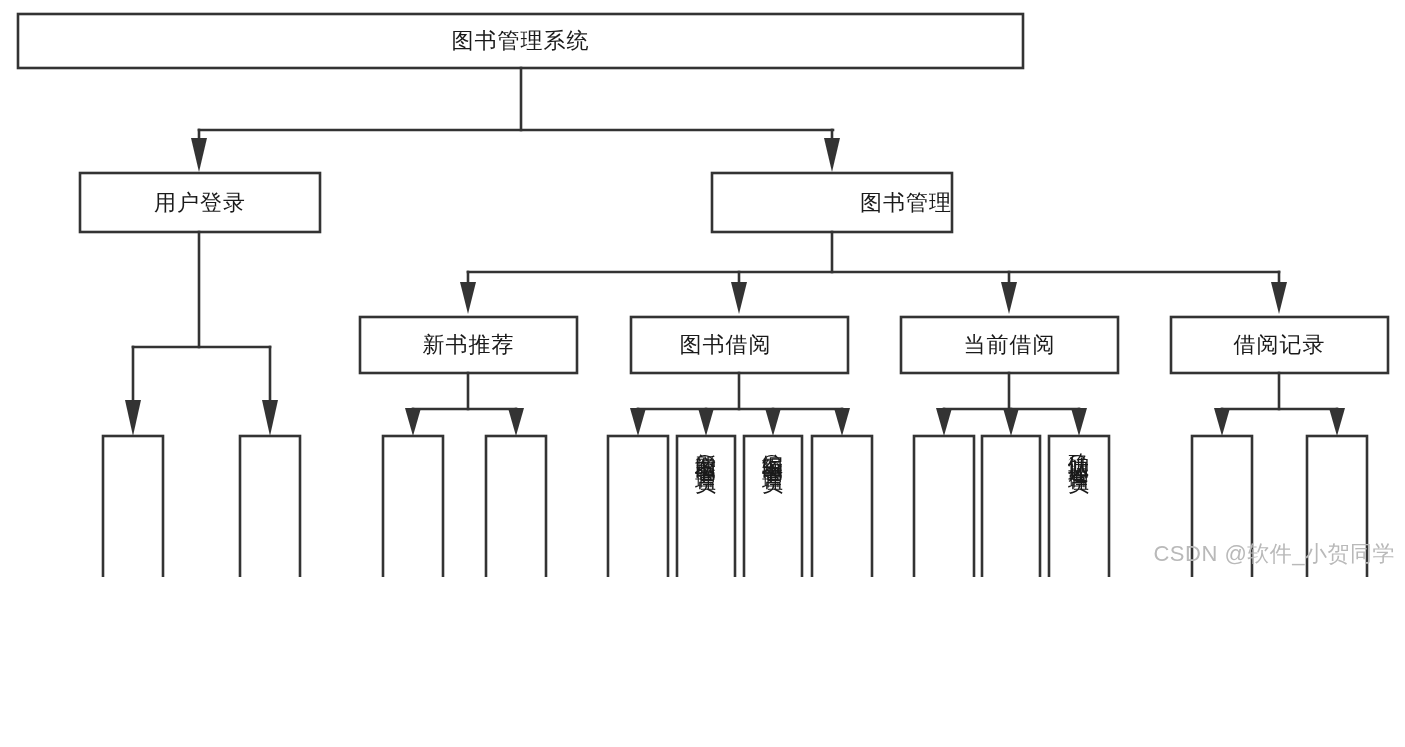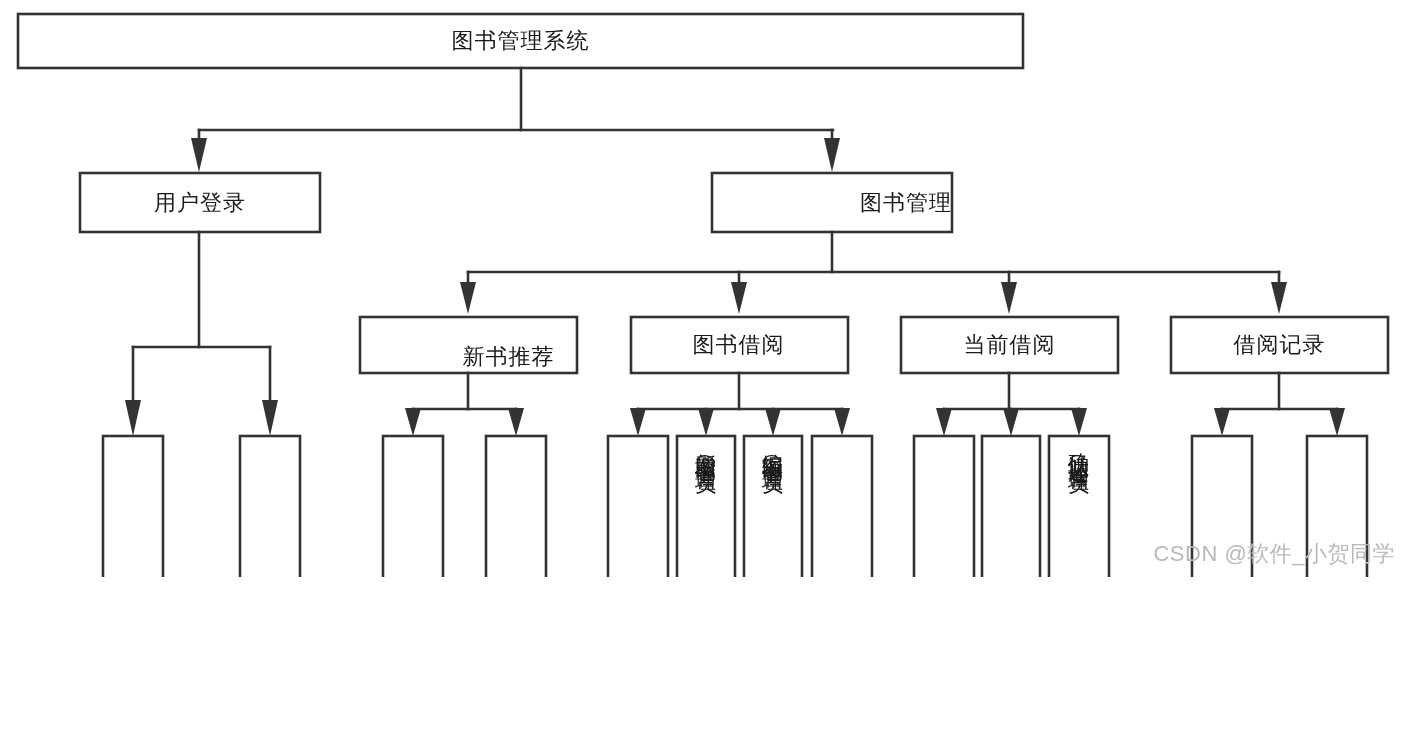--- a/index.html
+++ b/index.html
@@ -186,24 +186,24 @@
     <span class="htext">图书管理系统</span>
   </div>
 
   <div class="hlabel-holder" style="left:80px; top:173px; width:240px; height:59px;">
     <span class="htext">用户登录</span>
   </div>
   <div class="hlabel-holder" style="left:712px; top:173px; width:240px; height:59px;justify-content:flex-end;">
     <span class="htext">图书管理</span>
   </div>
 
-  <div class="hlabel-holder" style="left:360px; top:329px; width:217px; height:56px;padding-left:40px;">
+  <div class="hlabel-holder" style="left:360px; top:317px; width:217px; height:56px;">
     <span class="htext">新书推荐</span>
   </div>
-  <div class="hlabel-holder" style="left:630px; top:317px; width:217px; height:56px;align-items:center;">
+  <div class="hlabel-holder" style="left:617px; top:317px; width:217px; height:56px;align-items:center;">
     <span class="htext">图书借阅</span>
   </div>
   <div class="hlabel-holder" style="left:1171px; top:317px; width:217px; height:56px;">
     <span class="htext">借阅记录</span>
   </div>
   <div class="hlabel-holder" style="left:901px; top:317px; width:217px; height:56px;">
     <span class="htext">当前借阅</span>
   </div>
 
   <div class="vlabel-holder" style="left:103px; top:436px; width:60px; height:299px;">

